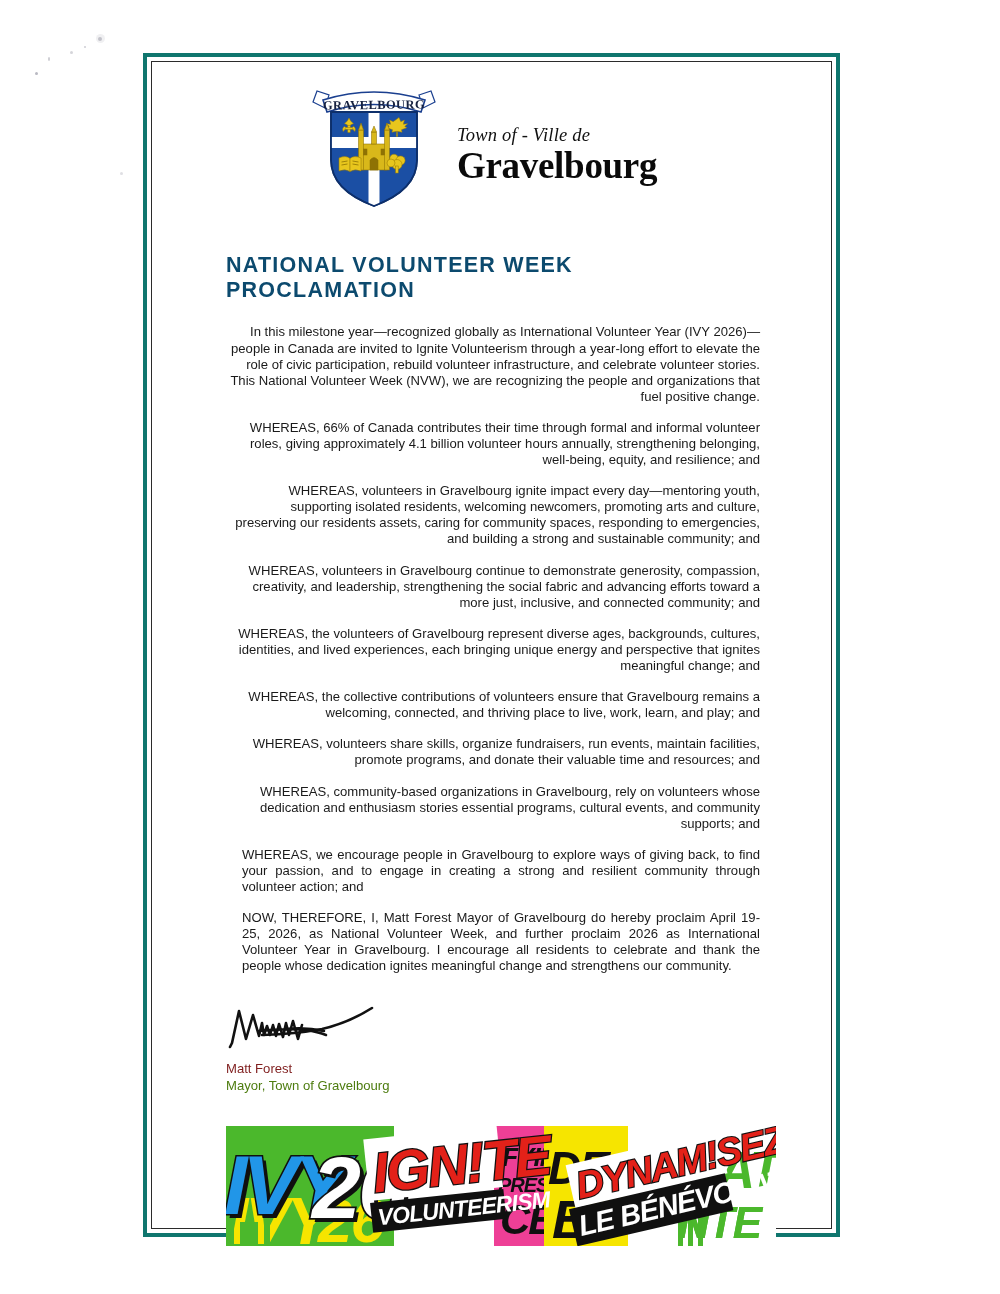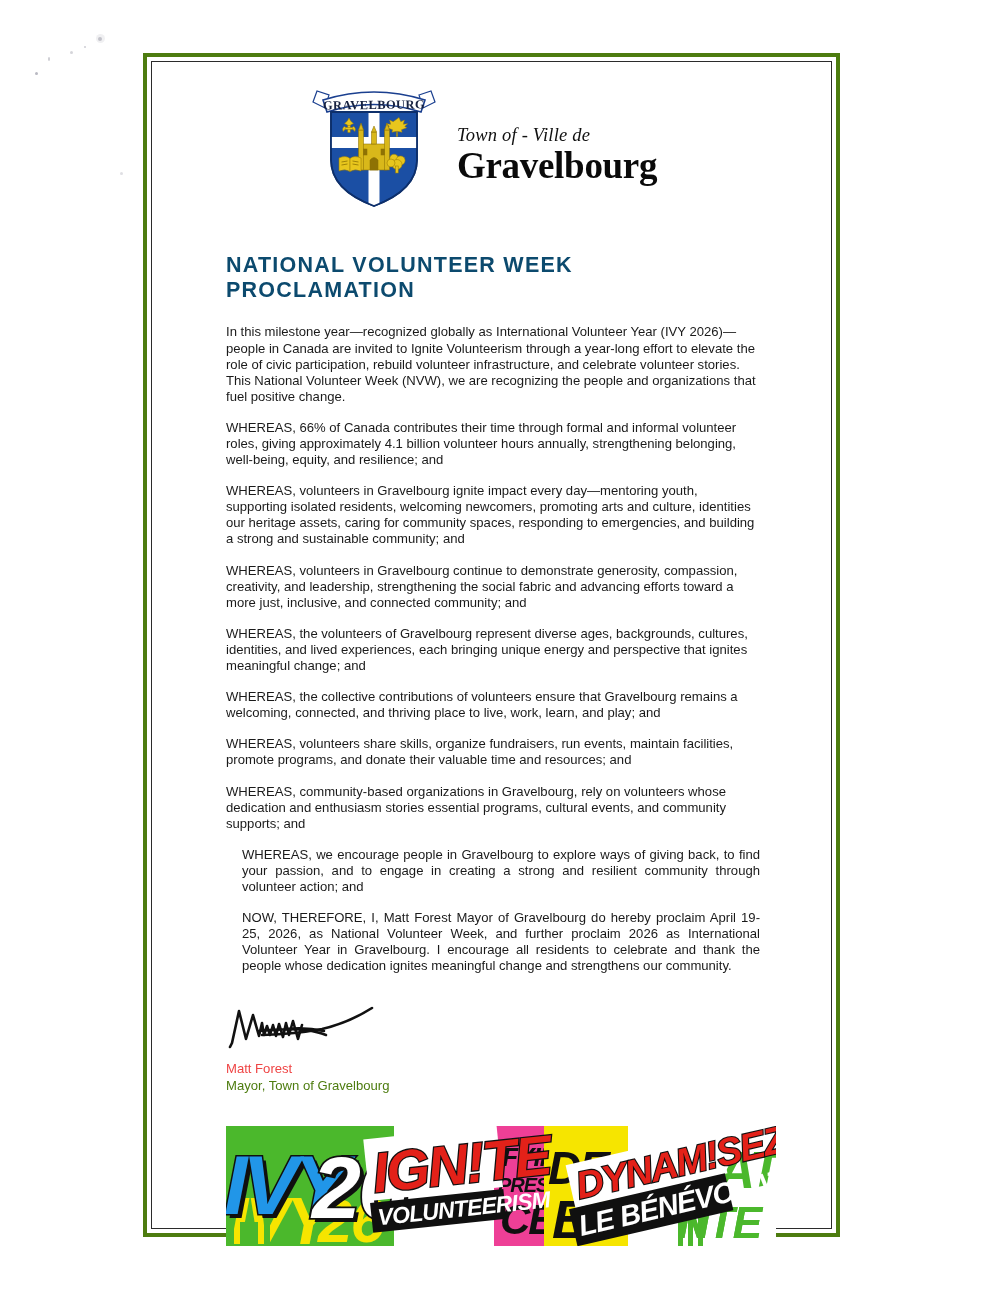--- a/index.html
+++ b/index.html
@@ -27,21 +27,21 @@
   .sp4 { left: 84px; top: 46px; width: 2px; height: 2px; opacity: .7; }
   .sp5 { left: 98px; top: 37px; width: 4px; height: 4px; opacity: .85; }
   .sp6 { left: 96px; top: 34px; width: 9px; height: 9px; opacity: .22; }
   .sp7 { left: 120px; top: 172px; width: 3px; height: 3px; opacity: .45; }
 
   
   .page-frame {
     position: absolute;
     left: 143px; top: 53px;
     width: 697px; height: 1184px;
-    border: 4px solid #4d7c0f;
+    border: 4px solid #0f766e;
     background: #ffffff;
     box-sizing: border-box;
   }
   .page-frame-inner {
     position: absolute;
     left: 4px; top: 4px; right: 4px; bottom: 4px;
     border: 1px solid #2b2b2b;
     box-sizing: border-box;
   }
 
@@ -86,28 +86,28 @@
     letter-spacing: 1.25px;
     color: #0c4a6e;
     margin: 0 0 22px 0;
     line-height: 1.15;
   }
   .para {
     font-size: 13.1px;
     line-height: 16.1px;
     color: #1a1a1a;
     margin: 0 0 15px 0;
-    text-align: left;
+    text-align: right;
   }
   .para.justify { text-align: justify; text-justify: inter-word; margin-left: 16px; }
 
   
   .sig-block { margin-top: 21px; }
   .sig-mark { display: block; width: 178px; height: 62px; }
-  .sig-name { font-size: 13.1px; line-height: 16.1px; color: #ef4444; margin-top: 4px; }
+  .sig-name { font-size: 13.1px; line-height: 16.1px; color: #7f1d1d; margin-top: 4px; }
   .sig-role { font-size: 13.1px; line-height: 16.1px; color: #4d7c0f; }
 
   
   .campaign-banner {
     position: relative;
     margin-top: 32px;
     width: 550px;
     height: 120px;
     overflow: hidden;
     background: #ffffff;
@@ -198,21 +198,21 @@
       <div class="wordmark-main">Gravelbourg</div>
     </div>
   </div>
 
   <div class="doc-body">
 
     <h1 class="doc-title">NATIONAL VOLUNTEER WEEK PROCLAMATION</h1>
 
     <p class="para">In this milestone year—recognized globally as International Volunteer Year (IVY 2026)—people in Canada are invited to Ignite Volunteerism through a year-long effort to elevate the role of civic participation, rebuild volunteer infrastructure, and celebrate volunteer stories. This National Volunteer Week (NVW), we are recognizing the people and organizations that fuel positive change.</p>
     <p class="para">WHEREAS, 66% of Canada contributes their time through formal and informal volunteer roles, giving approximately 4.1 billion volunteer hours annually, strengthening belonging, well-being, equity, and resilience; and</p>
-    <p class="para">WHEREAS, volunteers in Gravelbourg ignite impact every day—mentoring youth, supporting isolated residents, welcoming newcomers, promoting arts and culture, identities our heritage assets, caring for community spaces, responding to emergencies, and building a strong and sustainable community; and</p>
+    <p class="para">WHEREAS, volunteers in Gravelbourg ignite impact every day—mentoring youth, supporting isolated residents, welcoming newcomers, promoting arts and culture, preserving our residents assets, caring for community spaces, responding to emergencies, and building a strong and sustainable community; and</p>
     <p class="para">WHEREAS, volunteers in Gravelbourg continue to demonstrate generosity, compassion, creativity, and leadership, strengthening the social fabric and advancing efforts toward a more just, inclusive, and connected community; and</p>
     <p class="para">WHEREAS, the volunteers of Gravelbourg represent diverse ages, backgrounds, cultures, identities, and lived experiences, each bringing unique energy and perspective that ignites meaningful change; and</p>
     <p class="para">WHEREAS, the collective contributions of volunteers ensure that Gravelbourg remains a welcoming, connected, and thriving place to live, work, learn, and play; and</p>
     <p class="para">WHEREAS, volunteers share skills, organize fundraisers, run events, maintain facilities, promote programs, and donate their valuable time and resources; and</p>
     <p class="para">WHEREAS, community-based organizations in Gravelbourg, rely on volunteers whose dedication and enthusiasm stories essential programs, cultural events, and community supports; and</p>
     <p class="para justify">WHEREAS, we encourage people in Gravelbourg to explore ways of giving back, to find your passion, and to engage in creating a strong and resilient community through volunteer action; and</p>
     <p class="para justify">NOW, THEREFORE, I, Matt Forest Mayor of Gravelbourg do hereby proclaim April 19-25, 2026, as National Volunteer Week, and further proclaim 2026 as International Volunteer Year in Gravelbourg. I encourage all residents to celebrate and thank the people whose dedication ignites meaningful change and strengthens our community.</p>
 
     <div class="sig-block">
       <svg class="sig-mark" viewBox="0 0 178 62">

